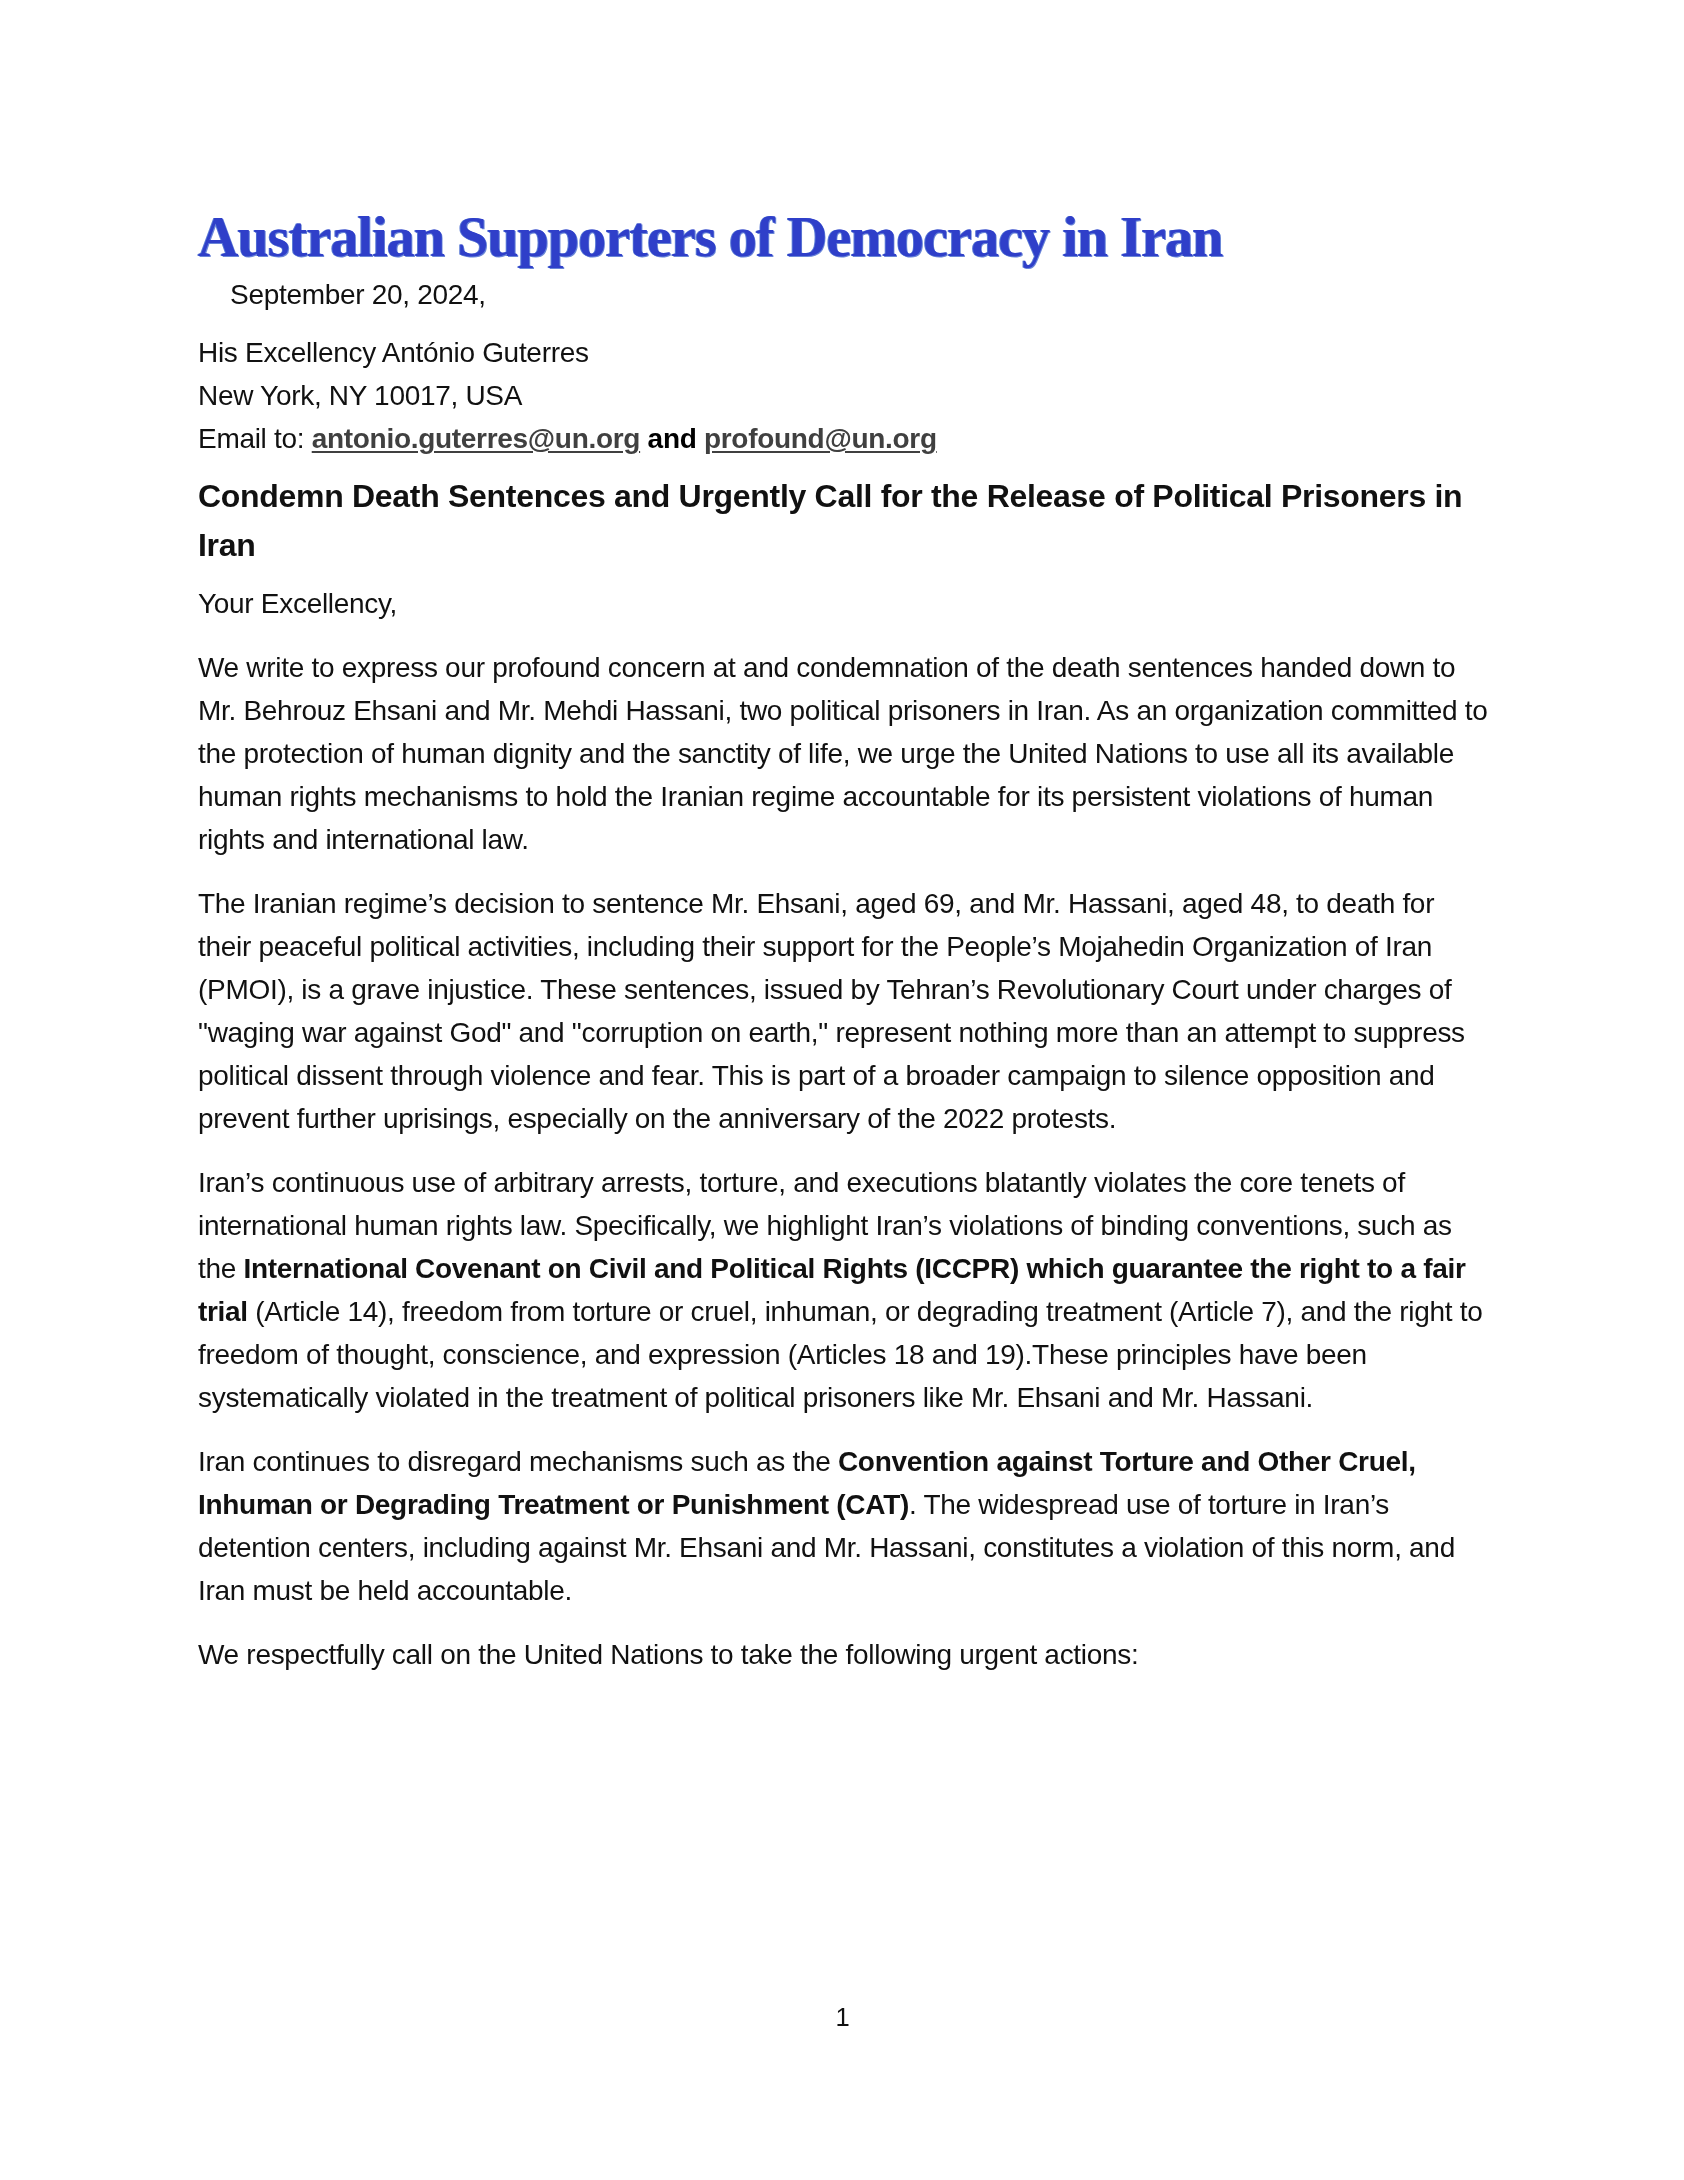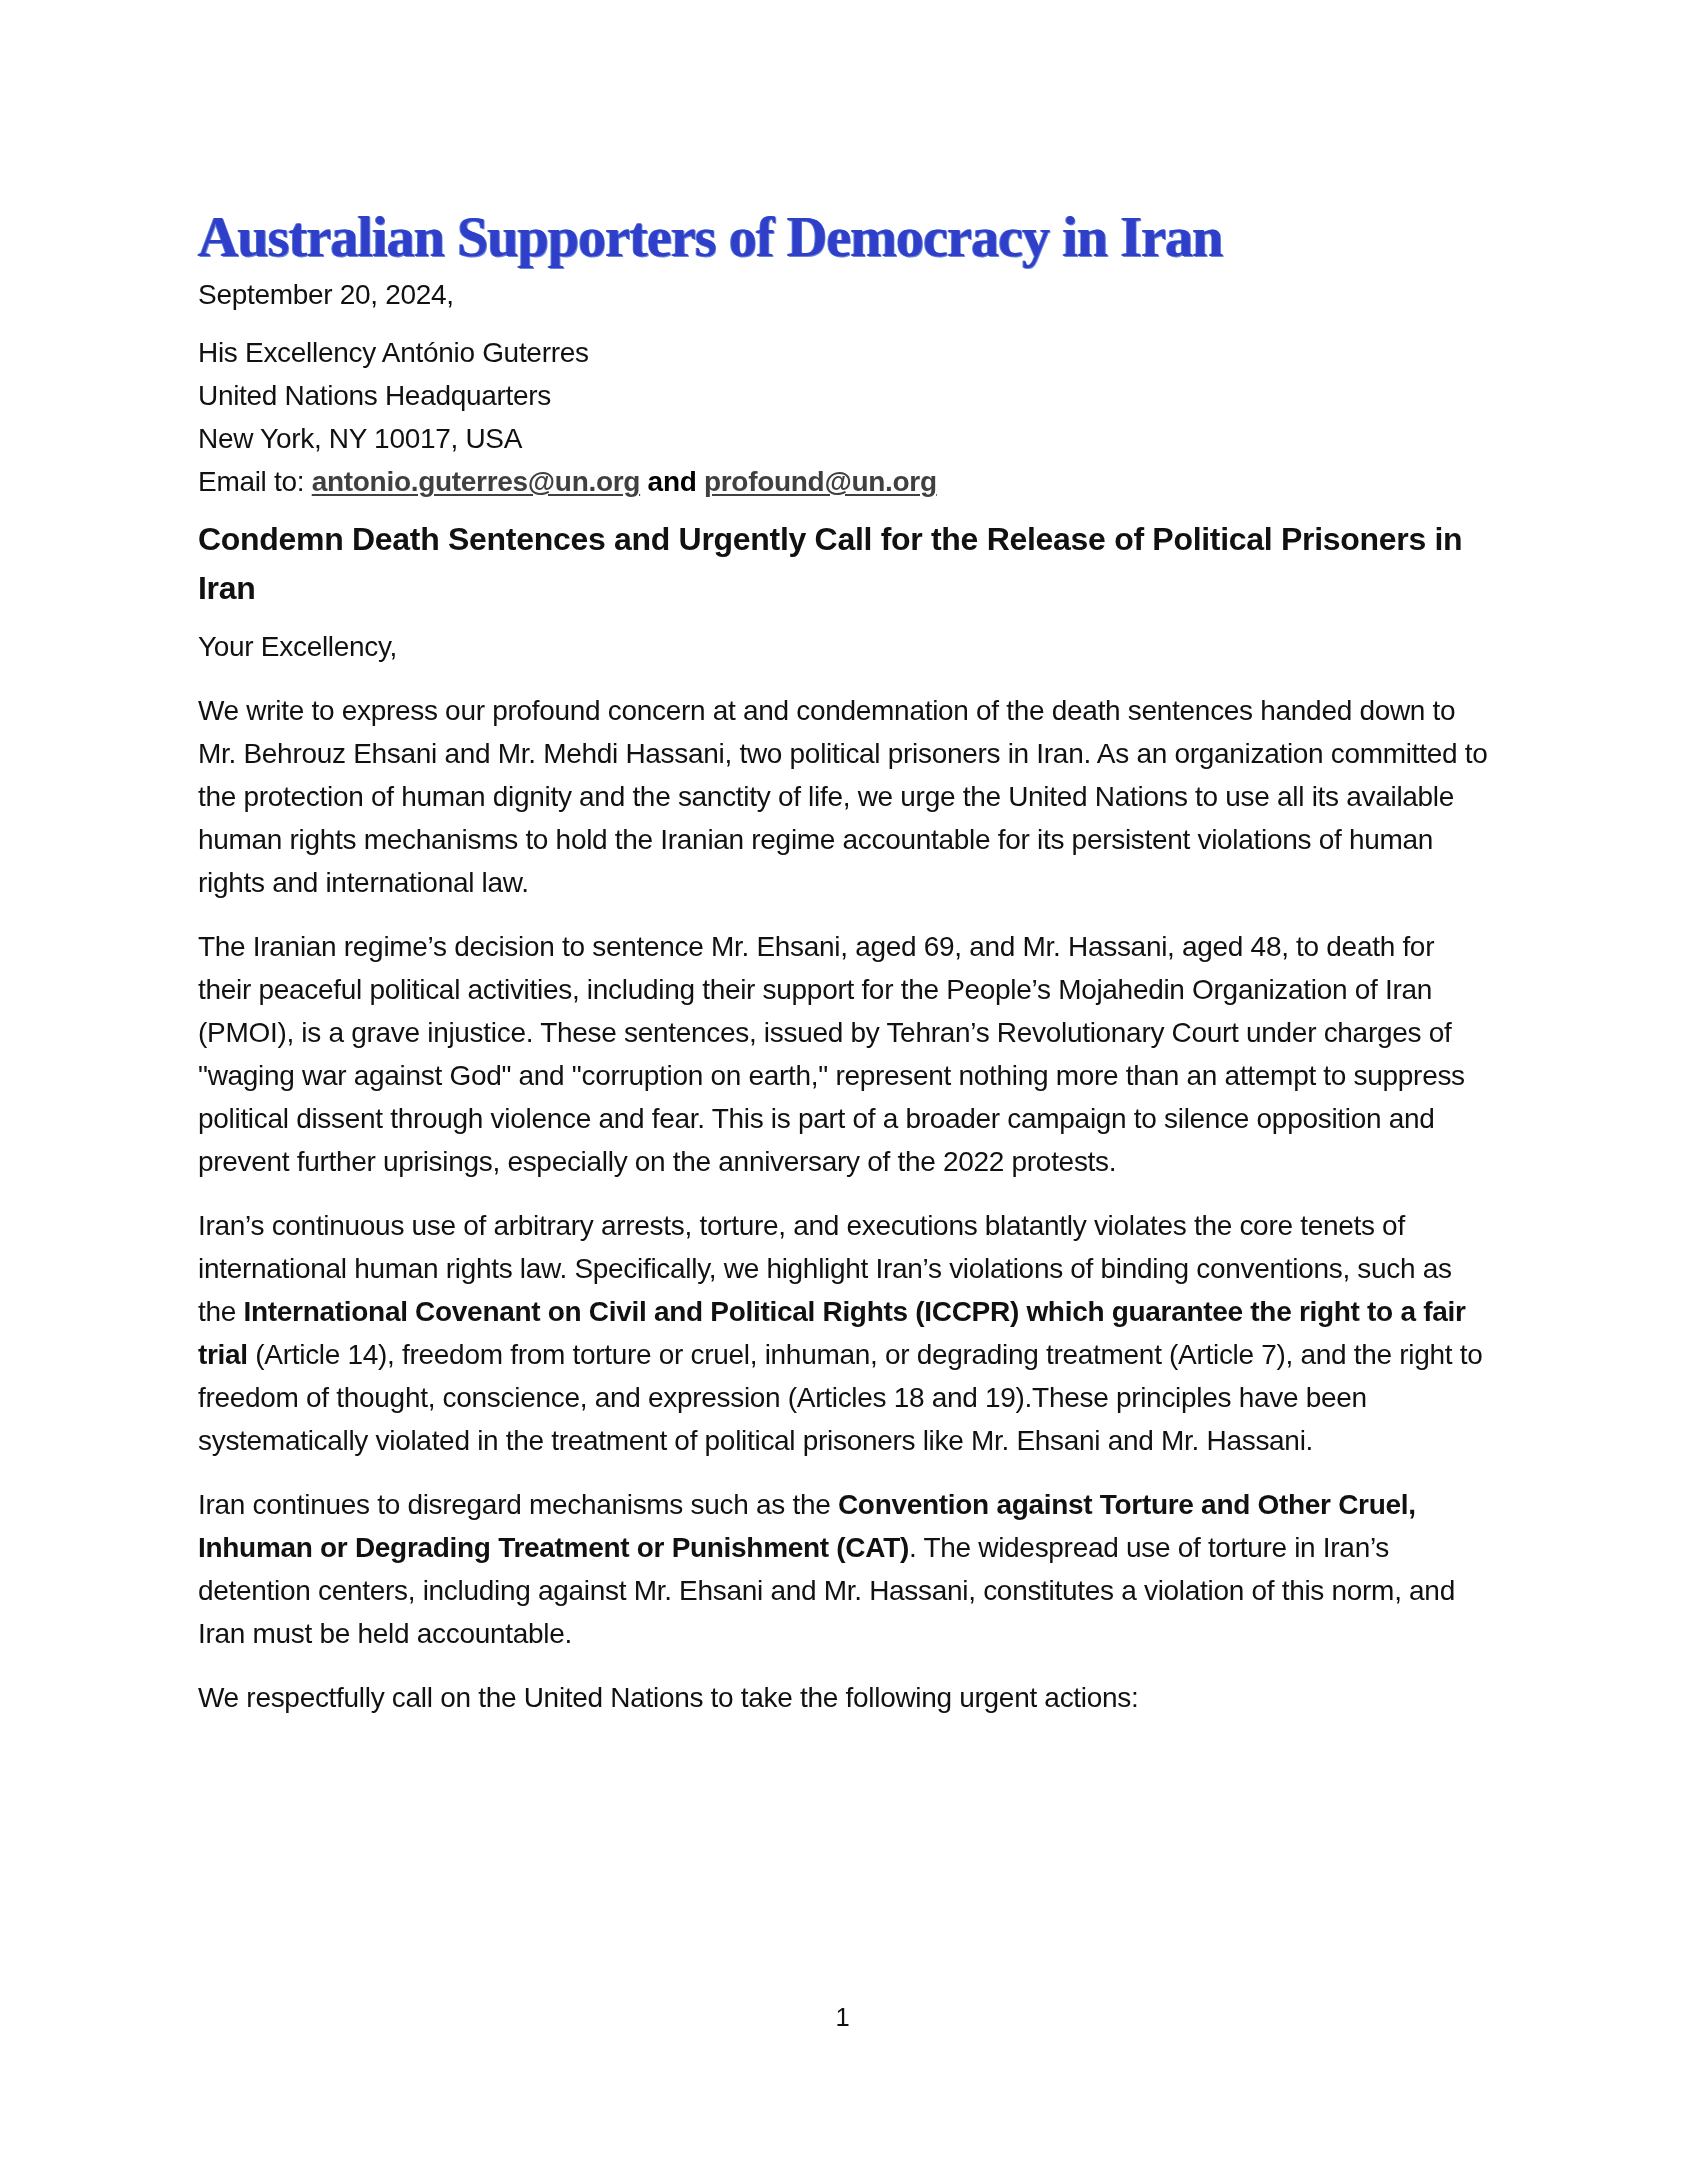--- a/index.html
+++ b/index.html
@@ -39,20 +39,21 @@
       white-space: nowrap;
     }
     .body-text {
       font-size: 28px;
       line-height: 43px;
       letter-spacing: -0.3px;
     }
     .date {
       margin-top: 1.7px;
       margin-bottom: 15.3px;
+      margin-left: 32px;
     }
     .address-line {
       display: block;
       white-space: nowrap;
     }
     .email-link {
       color: #404040;
       font-weight: bold;
       text-decoration: underline;
       text-decoration-thickness: 1.7px;
@@ -91,21 +92,20 @@
 
 <div class="page">
   <div class="content">
 
     <h1 class="org-title">Australian Supporters of Democracy in Iran</h1>
 
     <div class="body-text date">September 20, 2024,</div>
 
     <div class="body-text">
       <span class="address-line">His Excellency António Guterres</span>
-      <span class="address-line">United Nations Headquarters</span>
       <span class="address-line">New York, NY 10017, USA</span>
       <span class="address-line"><span>Email to: </span><a class="email-link">antonio.guterres@un.org</a><span class="email-sep"> and </span><a class="email-link">profound@un.org</a></span>
     </div>
 
     <div class="subject">Condemn Death Sentences and Urgently Call for the Release of Political Prisoners in Iran</div>
 
     <p class="body-text para">Your Excellency,</p>
 
     <p class="body-text para">We write to express our profound concern at and condemnation of the death sentences handed down to Mr. Behrouz Ehsani and Mr. Mehdi Hassani, two political prisoners in Iran. As an organization committed to the protection of human dignity and the sanctity of life, we urge the United Nations to use all its available human rights mechanisms to hold the Iranian regime accountable for its persistent violations of human rights and international law.</p>
 

